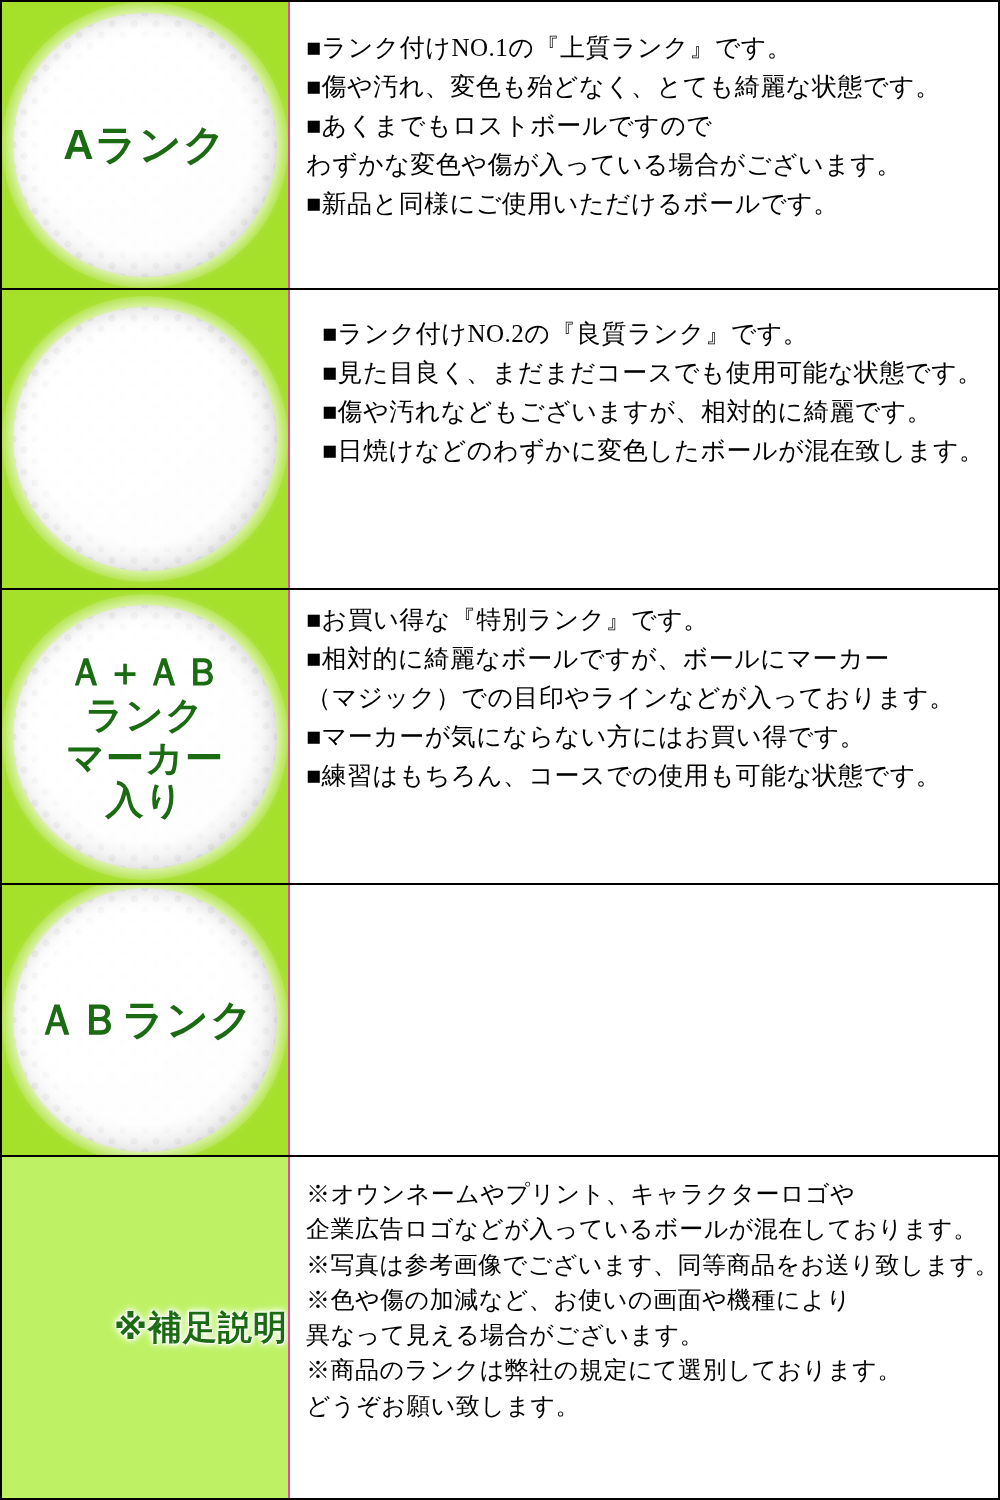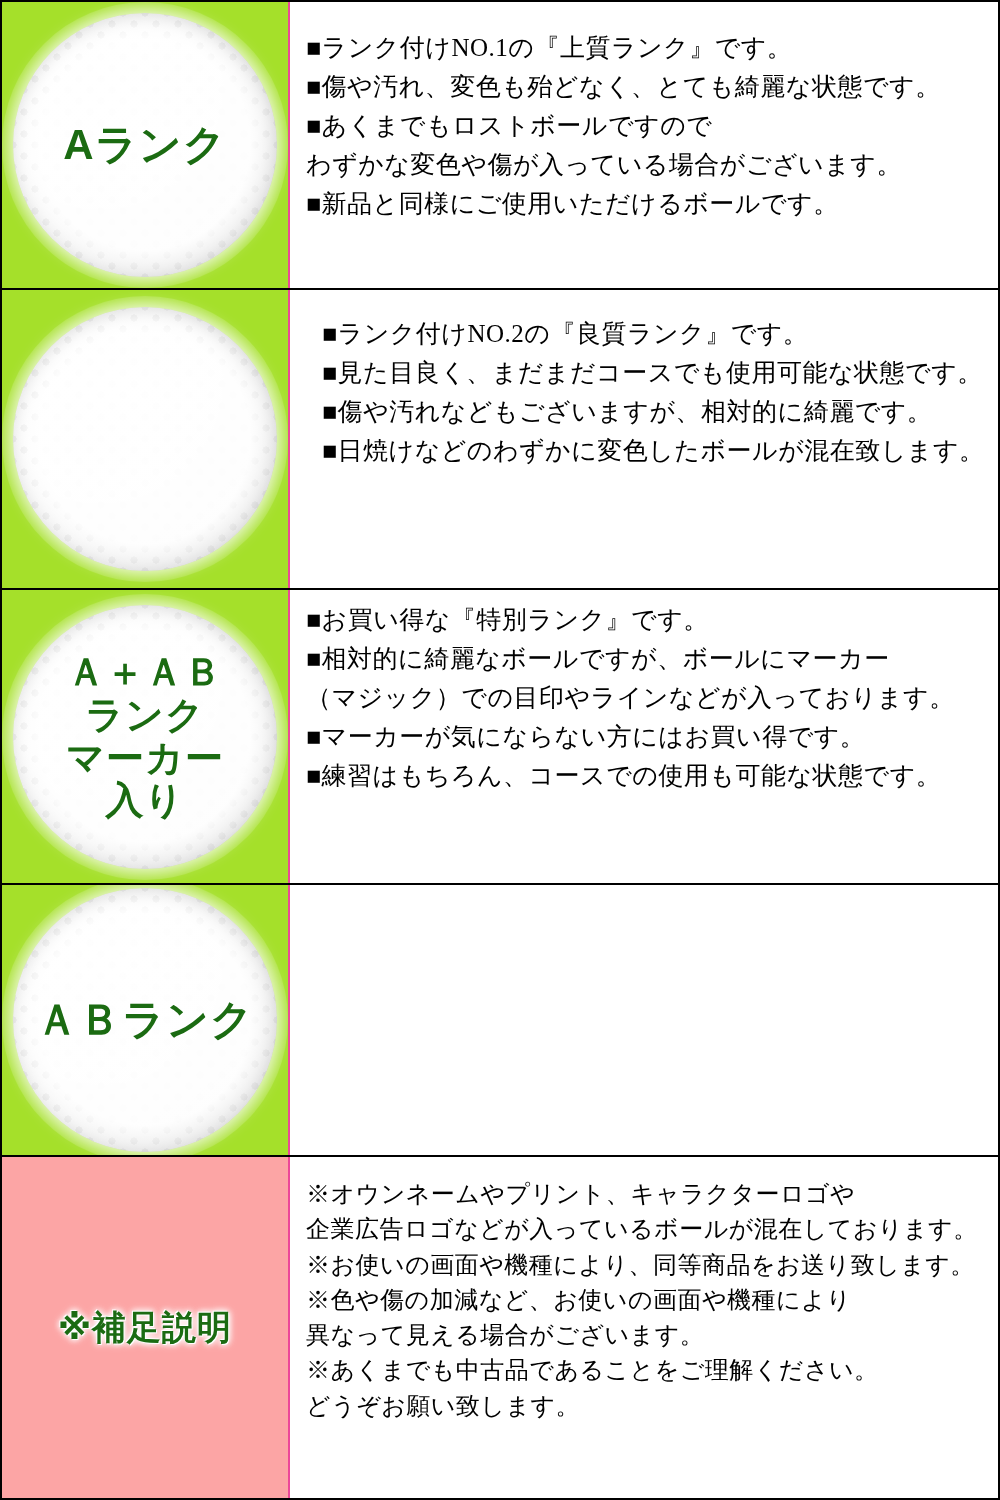--- a/index.html
+++ b/index.html
@@ -50,21 +50,22 @@
     border-right: 2px solid #ec4899;
     position: relative;
     display: flex;
     align-items: center;
     justify-content: center;
     background: #a5e02a;
     overflow: hidden;
   }
 
   .rank-cell.plain {
-    background: #fca5a5;
+    background: #bef264;
+    justify-content: flex-end;
   }
 
   
   .ball {
     position: absolute;
     left: 50%;
     top: 50%;
     transform: translate(-50%, -50%);
     width: 264px;
     height: 264px;
@@ -201,21 +202,21 @@
     </div>
   </div>
 
   <div class="row row-4">
     <div class="rank-cell plain">
       <div class="rank-label size-note">※補足説明</div>
     </div>
     <div class="desc-cell">
       <div class="line">※オウンネームやプリント、キャラクターロゴや</div>
       <div class="line">企業広告ロゴなどが入っているボールが混在しております。</div>
-      <div class="line">※お使いの画面や機種により、同等商品をお送り致します。</div>
+      <div class="line">※写真は参考画像でございます、同等商品をお送り致します。</div>
       <div class="line">※色や傷の加減など、お使いの画面や機種により</div>
       <div class="line">異なって見える場合がございます。</div>
-      <div class="line">※あくまでも中古品であることをご理解ください。</div>
+      <div class="line">※商品のランクは弊社の規定にて選別しております。</div>
       <div class="line">どうぞお願い致します。</div>
     </div>
   </div>
 
 </div>
 
 </body></html>

